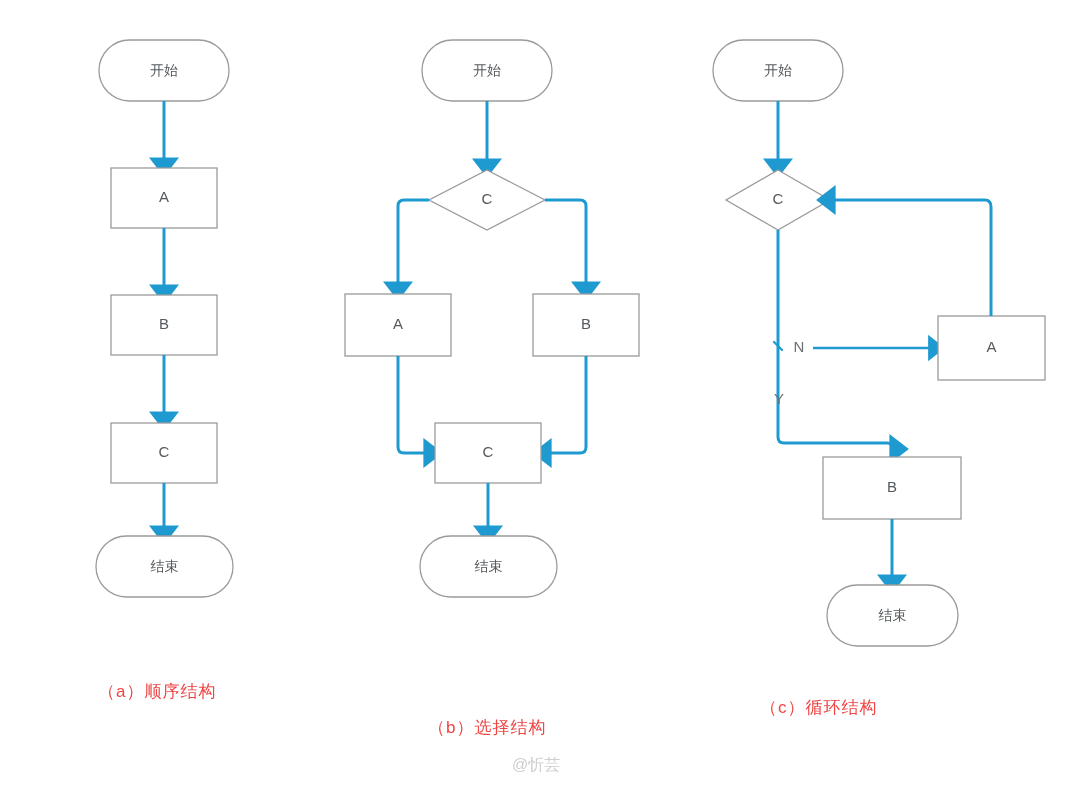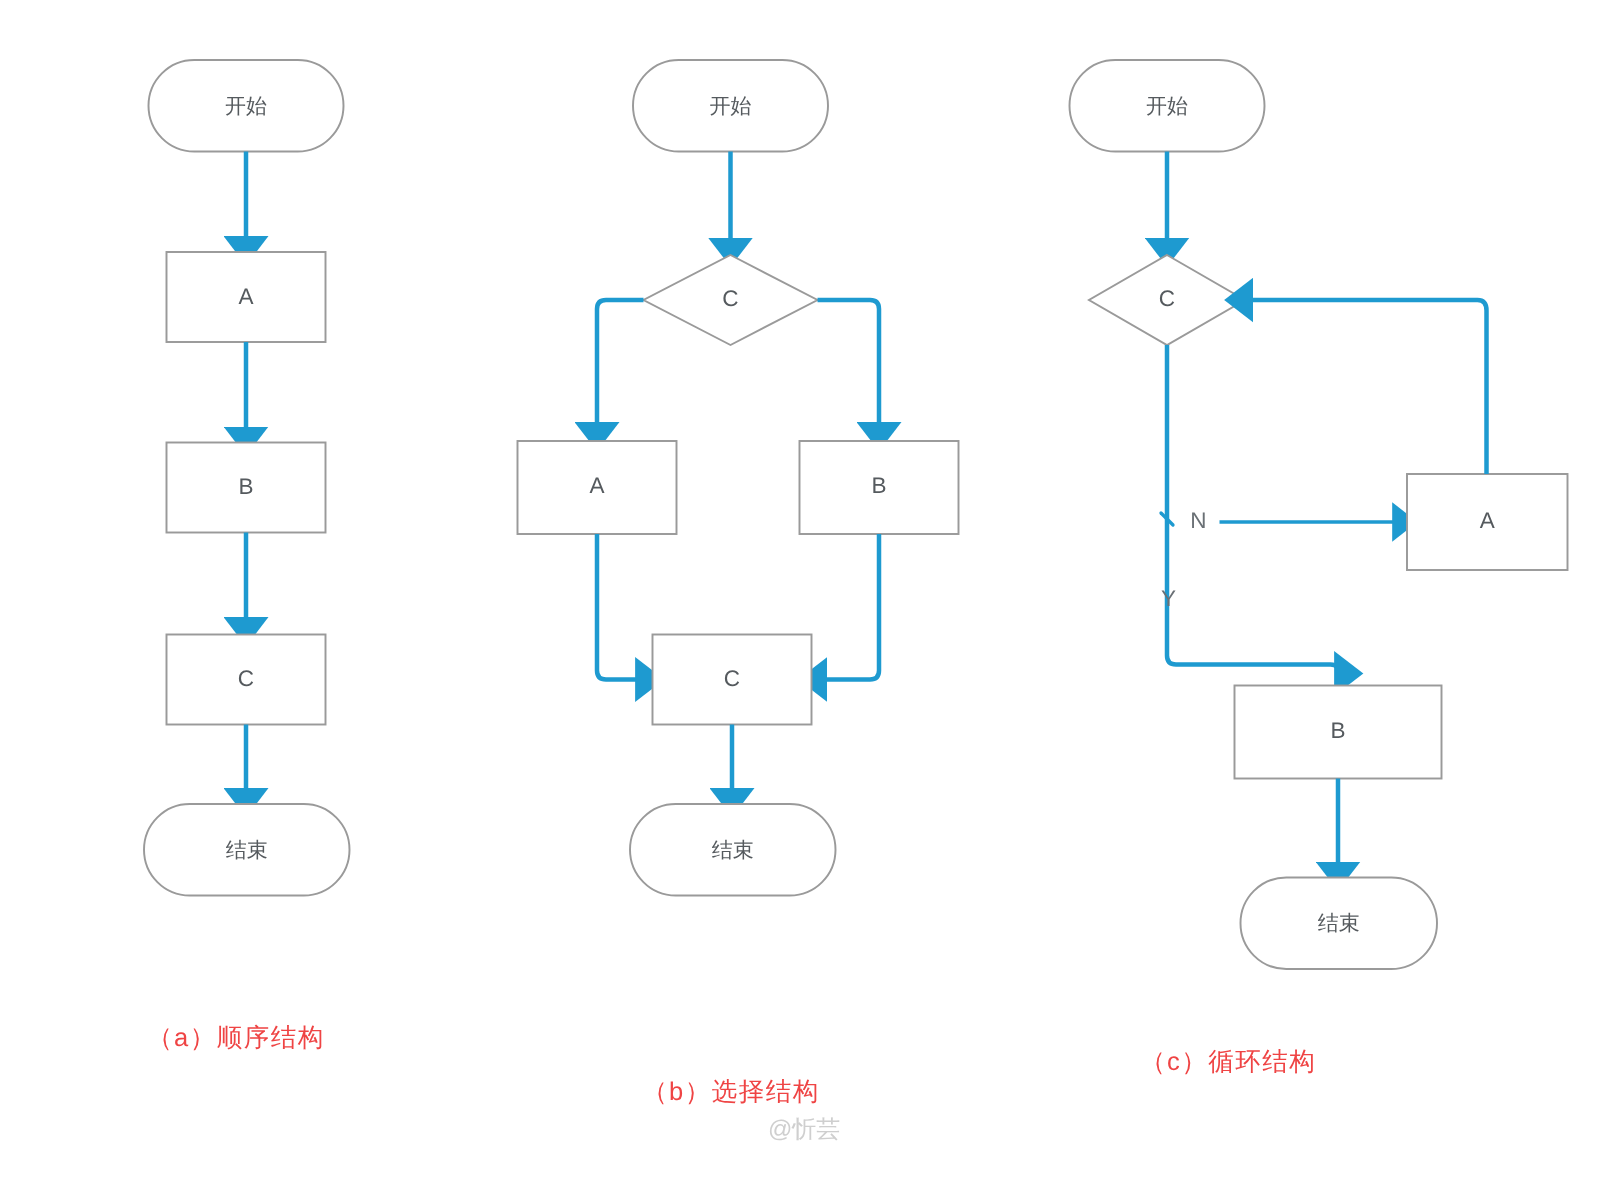--- a/index.html
+++ b/index.html
@@ -71,20 +71,21 @@
     color: #ef4444;
     letter-spacing: 1px;
     white-space: nowrap;
   }
   .watermark {
     position: absolute;
     font-family: "Liberation Sans", "DejaVu Sans", sans-serif;
     font-size: 16px;
     color: #cfcfcf;
     white-space: nowrap;
+    margin-top: 12px;
   }
 </style>
 </head>
 <body>
 
 <svg id="canvas" viewBox="0 0 1080 788" xmlns="http://www.w3.org/2000/svg">
 
   <defs>
     <marker id="arrowDown" markerWidth="12" markerHeight="10" refX="1.2" refY="5" orient="auto" markerUnits="strokeWidth">
       <path d="M0,0 L0,10 L6.5,5 z" fill="#1e9ad0"></path>

